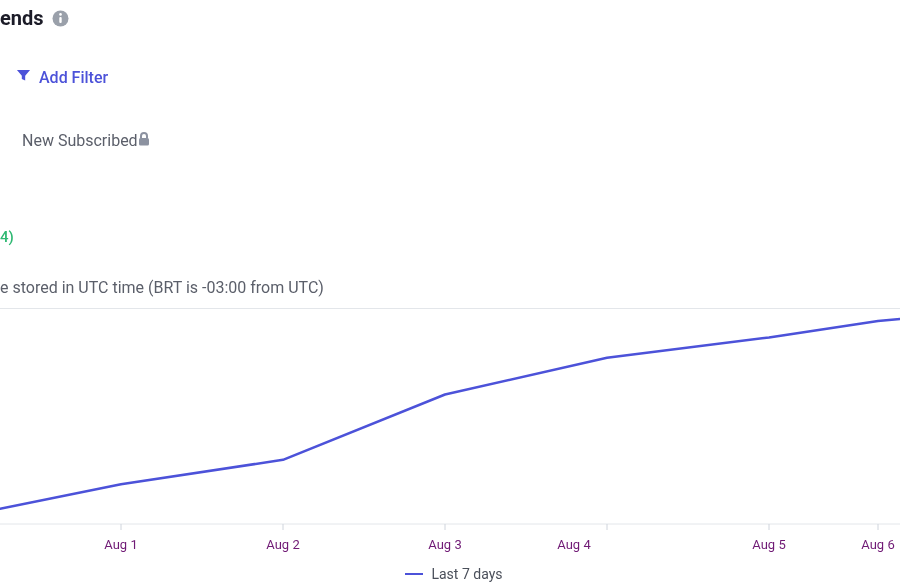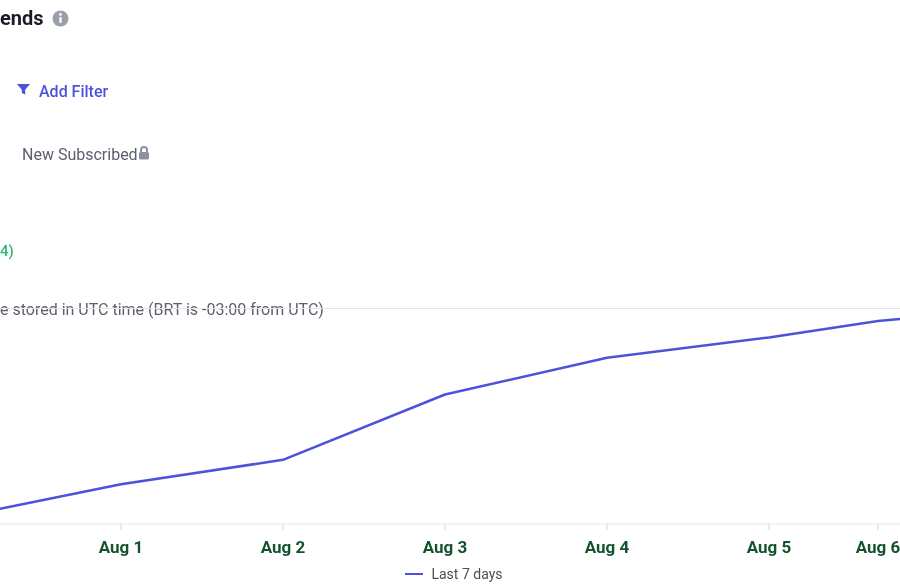--- a/index.html
+++ b/index.html
@@ -28,21 +28,21 @@
   }
   .header .info-icon {
     display: inline-flex;
     align-items: center;
     justify-content: center;
     width: 18px;
     height: 18px;
     margin-left: 8px;
   }
   .filter-row {
-    margin-top: 52px;
+    margin-top: 38px;
     display: flex;
     align-items: center;
     padding-left: 16px;
   }
   .filter-btn {
     display: inline-flex;
     align-items: center;
     gap: 8px;
     color: #4c52d9;
     font-size: 16px;
@@ -65,21 +65,21 @@
     cursor: pointer;
   }
   .delta {
     margin-top: 78px;
     padding-left: 0;
     color: #2eb872;
     font-size: 15px;
     font-weight: 500;
   }
   .tz-note {
-    margin-top: 40px;
+    margin-top: 32px;
     color: #5b5f6a;
     font-size: 16px;
   }
 
   .chart-wrap {
     position: absolute;
     left: 0;
     top: 308px;
     width: 900px;
     height: 232px;
@@ -91,23 +91,22 @@
     top: 0;
     width: 900px;
     height: 232px;
   }
   .x-labels {
     position: absolute;
     left: 0;
     top: 228px;
     width: 900px;
     height: 18px;
-    font-size: 17px;
-    color: #14532d;
-    font-weight: bold;
+    font-size: 13px;
+    color: #701a75;
   }
   .x-label {
     position: absolute;
     transform: translateX(-50%);
     white-space: nowrap;
   }
   .legend-row {
     position: absolute;
     left: 0;
     top: 566px;
@@ -177,21 +176,21 @@
         <line x1="283" x2="283" y1="215" y2="221" stroke="#cfd4dc" stroke-width="1"></line>
         <line x1="445" x2="445" y1="215" y2="221" stroke="#cfd4dc" stroke-width="1"></line>
         <line x1="607" x2="607" y1="215" y2="221" stroke="#cfd4dc" stroke-width="1"></line>
         <line x1="769" x2="769" y1="215" y2="221" stroke="#cfd4dc" stroke-width="1"></line>
         <line x1="878" x2="878" y1="215" y2="221" stroke="#cfd4dc" stroke-width="1"></line>
       </svg>
     <div class="x-labels" id="x-labels">
         <span class="x-label" style="left: 121px;">Aug 1</span>
         <span class="x-label" style="left: 283px;">Aug 2</span>
         <span class="x-label" style="left: 445px;">Aug 3</span>
-        <span class="x-label" style="left: 607px;">Aug 4</span>
+        <span class="x-label" style="left: 574px;">Aug 4</span>
         <span class="x-label" style="left: 769px;">Aug 5</span>
         <span class="x-label" style="left: 878px;">Aug 6</span>
       </div>
   </div>
 
   <div class="legend-row">
     <span class="legend-swatch"></span>
     <span>Last 7 days</span>
   </div>
 

